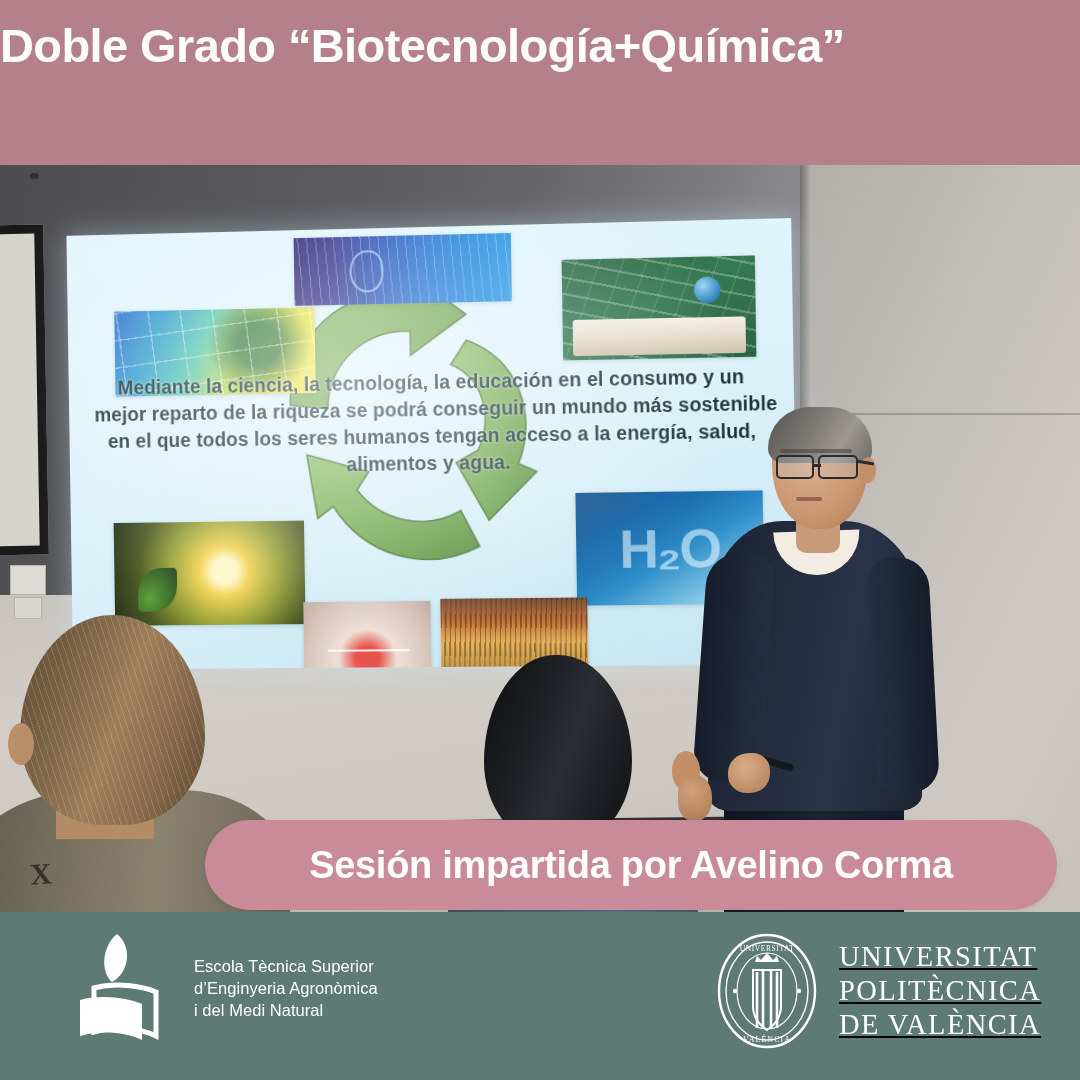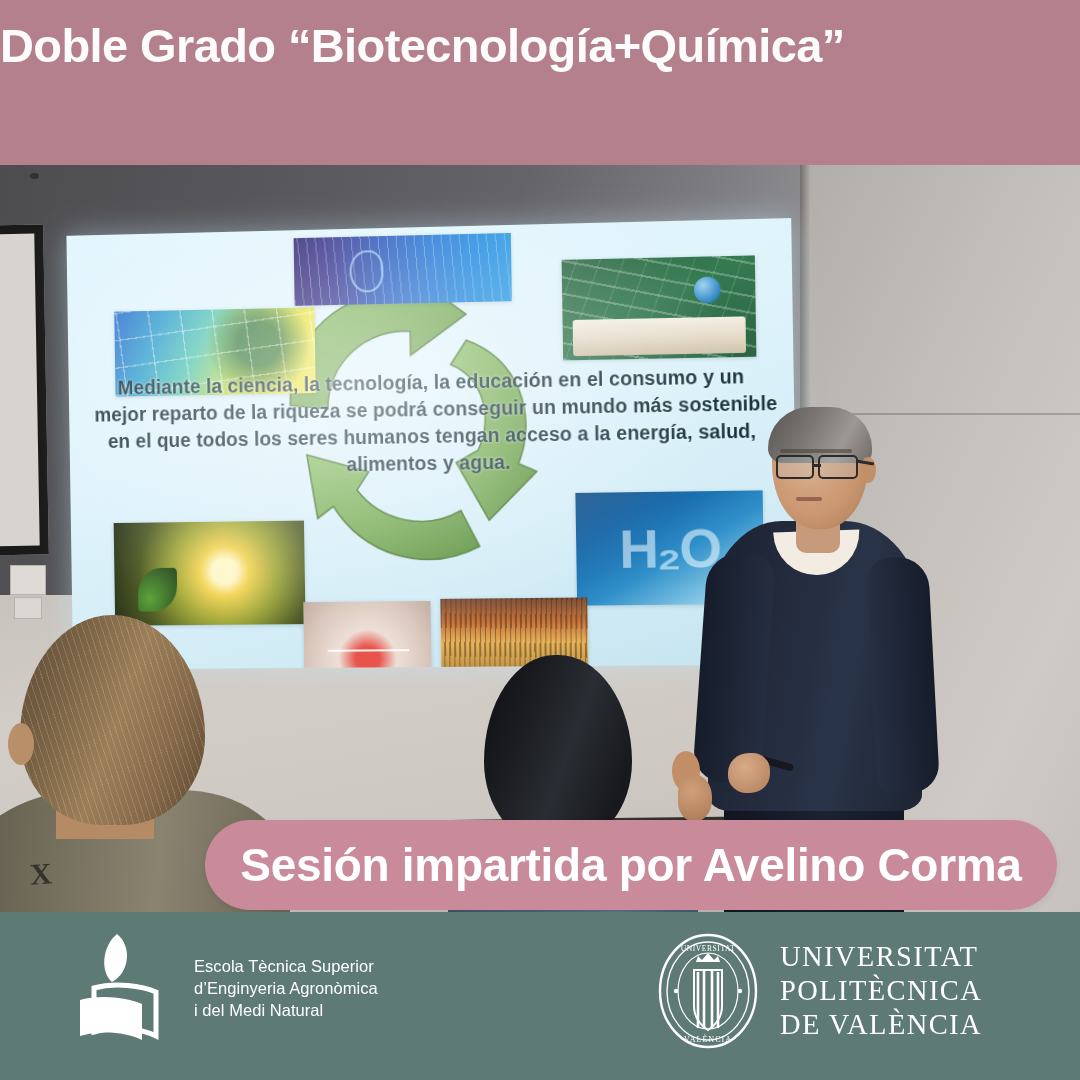--- a/index.html
+++ b/index.html
@@ -363,21 +363,21 @@
   .pill {
     position:absolute; left:205px; top:820px;
     width:852px; height:90px;
     background:#c98b99;
     border-radius:46px;
     display:flex; align-items:center; justify-content:center;
     box-shadow:0 2px 6px rgba(0,0,0,0.08);
   }
   .pill-text {
     color:#ffffff;
-    font-size:46px;
+    font-size:38px;
     font-weight:bold;
     letter-spacing:-0.3px;
     white-space:nowrap;
     line-height:1;
   }
 
   
   .footer {
     position:absolute; left:0; top:912px;
     width:1080px; height:168px;
@@ -388,22 +388,22 @@
     display:flex; align-items:center; gap:22px;
   }
   .etsi-mark { position:relative; width:100px; height:118px; }
   .etsi-text {
     color:#ffffff; font-size:16.5px; line-height:1.33; font-weight:normal;
     letter-spacing:0.05px;
   }
   .etsi-text span { display:block; white-space:nowrap; }
 
   .logo-upv {
-    position:absolute; left:656px; top:20px;
-    display:flex; align-items:center; gap:20px;
+    position:absolute; left:715px; top:20px;
+    display:flex; align-items:center; gap:20px;text-decoration:underline;
   }
   .upv-seal { position:relative; width:104px; height:118px; }
   .upv-text {
     color:#ffffff;
     font-family:"Liberation Serif", serif;
     font-size:28.5px; line-height:1.19;
     letter-spacing:1.4px;
   }
   .upv-text span { display:block; white-space:nowrap; }
 </style>

